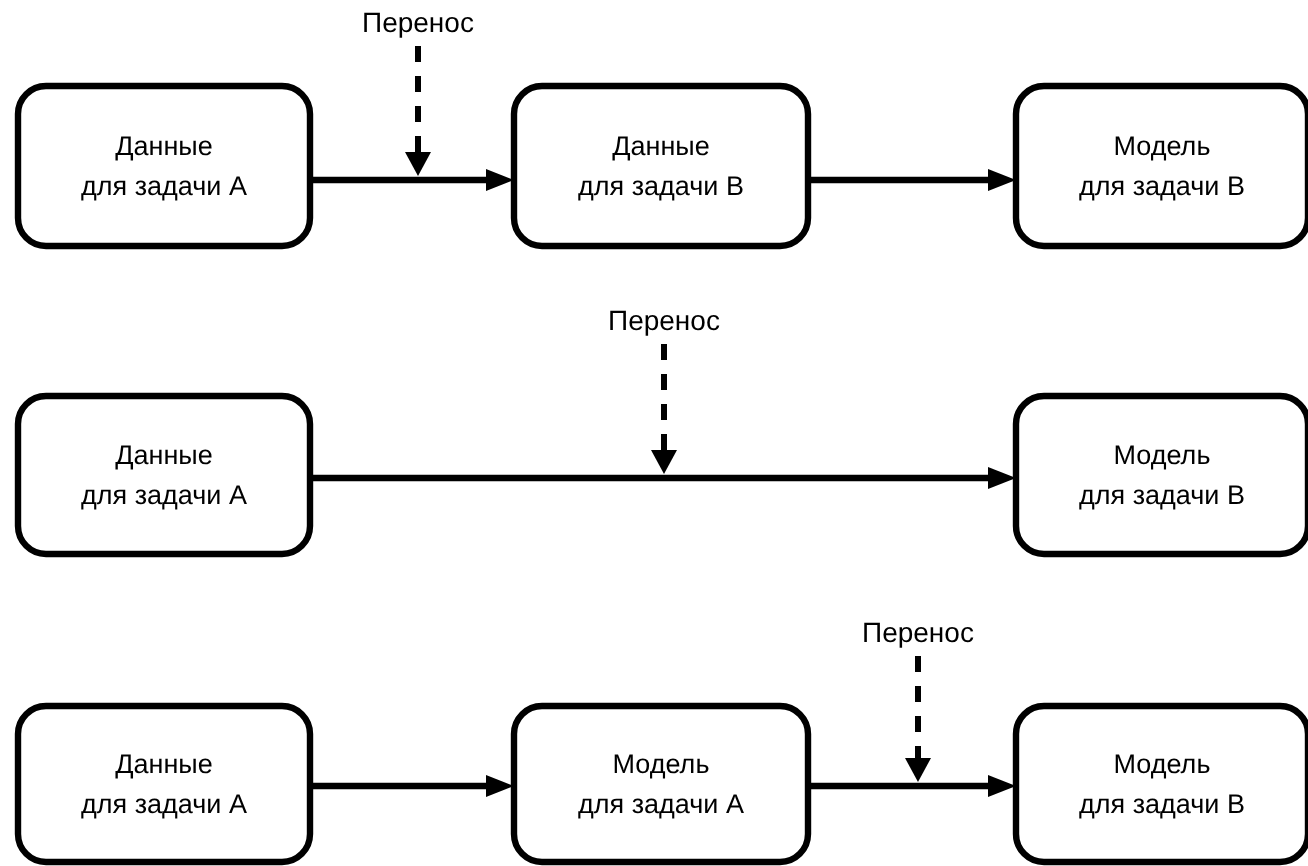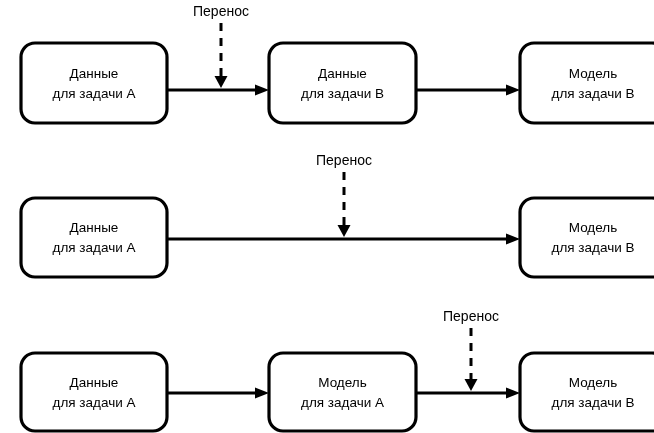--- a/index.html
+++ b/index.html
@@ -9,21 +9,21 @@
   }
   body {
     width: 654px;
     height: 433px;
     position: relative;
     overflow: hidden;
     font-family: "Liberation Sans", "DejaVu Sans", sans-serif;
   }
   #diagram-root {
     position: absolute;
-    left: 16px;
+    left: 4px;
     top: 0;
     width: 520px;
     height: 433px;
   }
   svg#diagram-svg {
     position: absolute;
     left: 0;
     top: 0;
     width: 654px;
     height: 433px;

